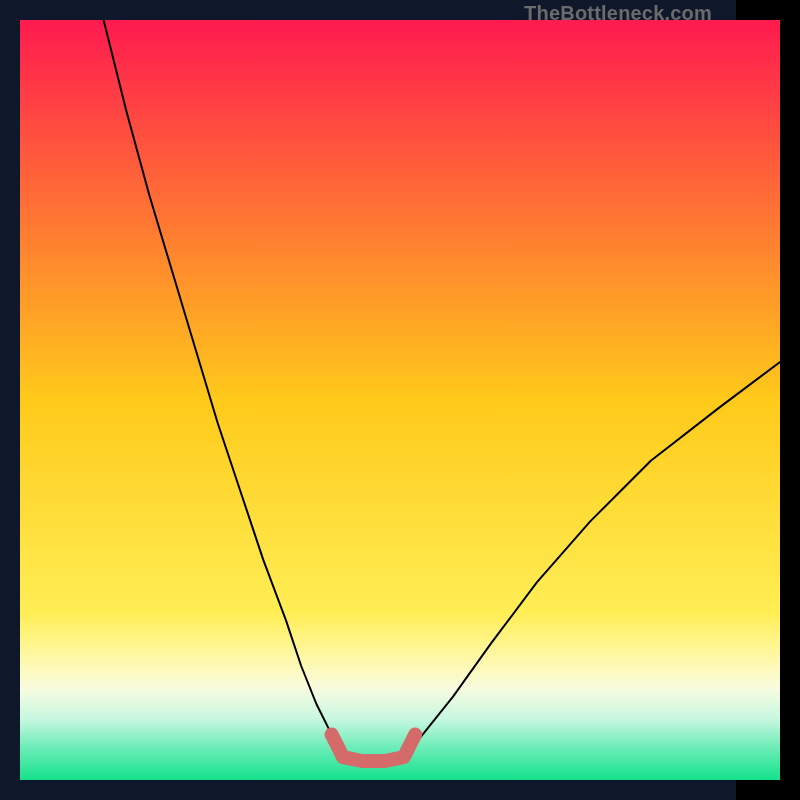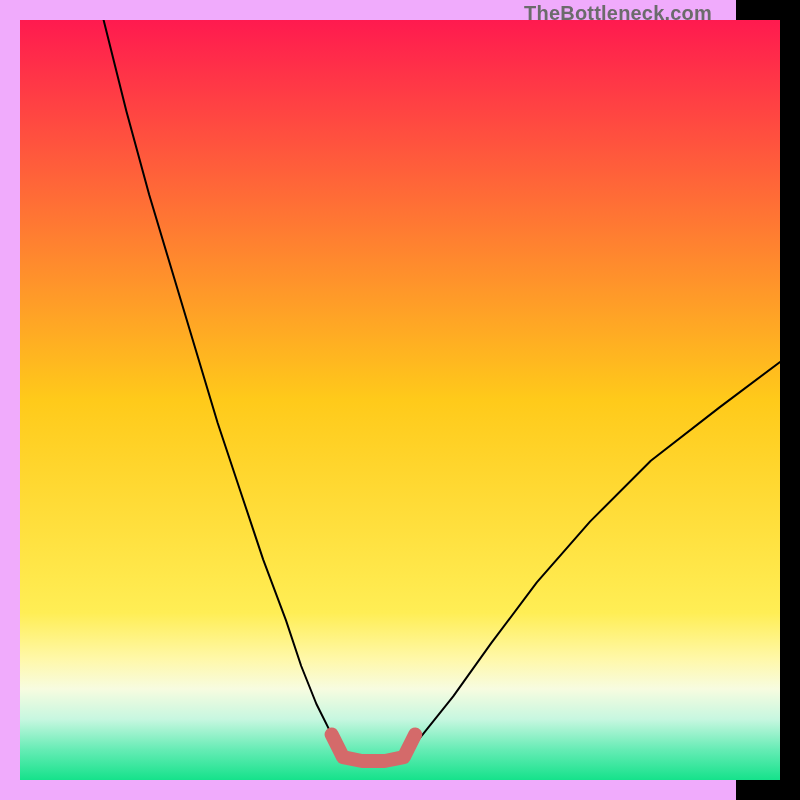--- a/index.html
+++ b/index.html
@@ -7,21 +7,21 @@
     padding: 0;
     width: 800px;
     height: 800px;
     overflow: hidden;
     background: #000;
   }
   .frame {
     position: relative;
     width: 736px;
     height: 800px;
-    background: #f0abfc;
+    background: #0f172a;
     text-decoration: underline;
   }
   .plot-area {
     position: absolute;
     left: 20px;
     top: 20px;
     width: 760px;
     height: 760px;
     overflow: hidden;
   }

